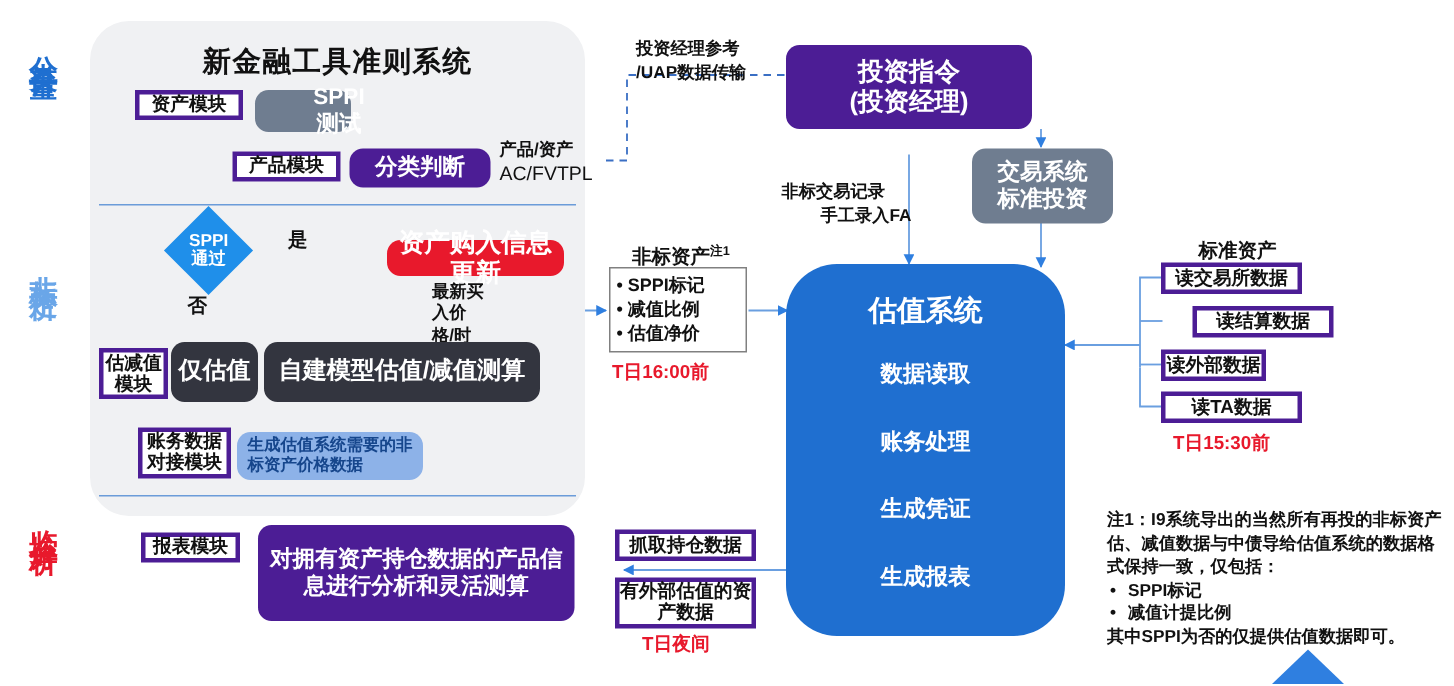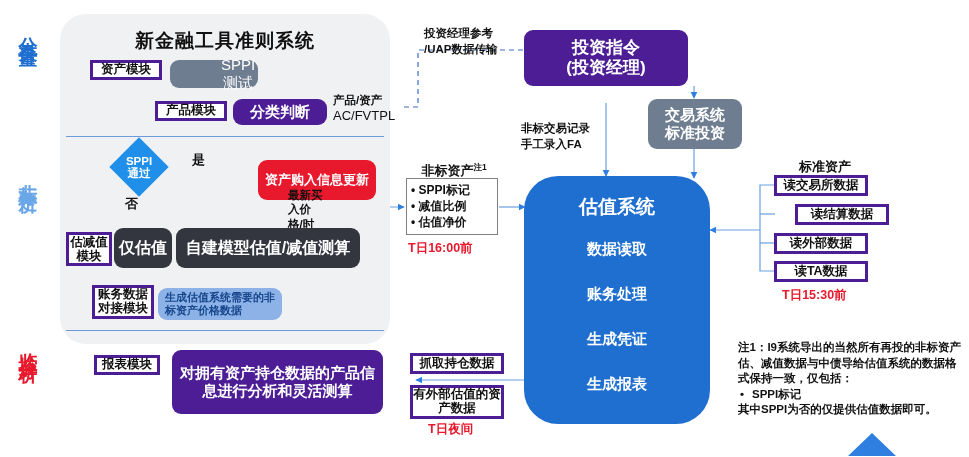--- a/index.html
+++ b/index.html
@@ -122,36 +122,36 @@
 
   <div class="abs divider" style="left:66px;top:136px;width:318px;"></div>
   <div class="abs divider" style="left:66px;top:330px;width:318px;"></div>
 
   <div class="abs tagbox" style="left:90px;top:60px;width:72px;height:20px;">资产模块</div>
   <div class="abs tagbox" style="left:155px;top:101px;width:72px;height:20px;">产品模块</div>
   <div class="abs tagbox" style="left:66px;top:232px;width:46px;height:34px;line-height:1.15;">估减值模块</div>
   <div class="abs tagbox" style="left:92px;top:285px;width:62px;height:34px;">账务数据对接模块</div>
   <div class="abs tagbox" style="left:94px;top:355px;width:66px;height:20px;">报表模块</div>
 
-  <div class="abs roundbox gray" style="left:170px;top:60px;width:88px;height:28px;font-size:15px;font-weight:normal;padding-left:48px;">SPPI测试</div>
+  <div class="abs roundbox gray" style="left:170px;top:60px;width:64px;height:28px;font-size:15px;font-weight:bold;padding-left:48px;">SPPI测试</div>
 
   <div class="abs roundbox blue" style="left:233px;top:99px;width:94px;height:26px;font-size:15px;font-weight:bold;">分类判断</div>
   <div class="abs smalltxt b" style="left:333px;top:93px;width:70px;">产品/资产</div>
   <div class="abs smalltxt" style="left:333px;top:108px;width:74px;font-size:13px;">AC/FVTPL</div>
 
   <div class="abs diamond" style="left:118px;top:146px;width:42px;height:42px;">
     <span>
       <span>SPPI</span><br>
       <span>通过</span>
     </span>
   </div>
   <div class="abs smalltxt b" style="left:192px;top:152px;font-size:13px;">是</div>
   <div class="abs smalltxt b" style="left:125px;top:196px;font-size:13px;">否</div>
 
-  <div class="abs roundbox red" style="left:258px;top:160px;width:118px;height:40px;font-size:13px;">资产购入信息更新</div>
+  <div class="abs roundbox red" style="left:258px;top:160px;width:118px;height:24px;font-size:17px;">资产购入信息更新</div>
   <div class="abs smalltxt b" style="left:288px;top:188px;width:36px;line-height:1.25;">最新买入价格/时间</div>
 
   <div class="abs roundbox dark" style="left:114px;top:228px;width:58px;height:40px;font-size:16px;font-weight:bold;">仅估值</div>
   <div class="abs roundbox dark" style="left:176px;top:228px;width:184px;height:40px;font-size:16px;font-weight:bold;">自建模型估值/减值测算</div>
 
   <div class="abs roundbox lightblue" style="left:158px;top:288px;width:124px;height:32px;font-size:11px;">生成估值系统需要的非标资产价格数据</div>
 
   <div class="abs roundbox blue" style="left:172px;top:350px;width:211px;height:64px;font-size:15px;font-weight:bold;padding:0 6px;">对拥有资产持仓数据的产品信息进行分析和灵活测算</div>
 
   <div class="abs smalltxt b" style="left:424px;top:26px;">投资经理参考</div>
@@ -161,21 +161,21 @@
     <div>投资指令</div>
     <div>(投资经理)</div>
   </div>
 
   <div class="abs roundbox gray" style="left:648px;top:99px;width:94px;height:50px;flex-direction:column;font-size:15px;font-weight:bold;">
     <div>交易系统</div>
     <div>标准投资</div>
   </div>
 
   <div class="abs smalltxt b" style="left:521px;top:121px;">非标交易记录</div>
-  <div class="abs smalltxt b" style="left:521px;top:137px;">手工录入FA</div>
+  <div class="abs smalltxt b" style="left:547px;top:137px;">手工录入FA</div>
 
   <div class="abs hdr" style="left:406px;top:162px;width:96px;">
     <span>非标资产</span><span class="sup">注1</span>
   </div>
   <div class="abs bullets" style="left:406px;top:178px;width:92px;">
     <div>• <span>SPPI标记</span></div>
     <div>• <span>减值比例</span></div>
     <div>• <span>估值净价</span></div>
   </div>
   <div class="abs redtxt" style="left:408px;top:240px;">T日16:00前</div>
@@ -184,27 +184,28 @@
     <div class="t1">估值系统</div>
     <div class="t2" style="margin-top:20px;">数据读取</div>
     <div class="t2" style="margin-top:26px;">账务处理</div>
     <div class="t2" style="margin-top:26px;">生成凭证</div>
     <div class="t2" style="margin-top:26px;">生成报表</div>
   </div>
 
   <div class="abs hdr" style="left:775px;top:158px;width:100px;">标准资产</div>
   <div class="abs tagbox" style="left:774px;top:175px;width:94px;height:21px;">读交易所数据</div>
   <div class="abs tagbox" style="left:774px;top:204px;width:94px;height:21px;margin-left:21px;">读结算数据</div>
-  <div class="abs tagbox" style="left:774px;top:233px;width:94px;height:21px;">读外部数据</div>
+  <div class="abs tagbox" style="left:774px;top:233px;width:70px;height:21px;">读外部数据</div>
   <div class="abs tagbox" style="left:774px;top:261px;width:94px;height:21px;">读TA数据</div>
   <div class="abs redtxt" style="left:782px;top:287px;">T日15:30前</div>
 
   <div class="abs tagbox" style="left:410px;top:353px;width:94px;height:21px;">抓取持仓数据</div>
   <div class="abs tagbox" style="left:410px;top:385px;width:94px;height:34px;">有外部估值的资产数据</div>
   <div class="abs redtxt" style="left:428px;top:421px;">T日夜间</div>
 
   <div class="abs note" style="left:738px;top:340px;width:228px;">
     <div>注1：I9系统导出的当然所有再投的非标资产估、减值数据与中债导给估值系统的数据格式保持一致，仅包括：</div>
     <div class="li">SPPI标记</div>
+    <div class="li">减值计提比例</div>
     <div>其中SPPI为否的仅提供估值数据即可。</div>
   </div>
 
 </div>
 
 </body></html>

